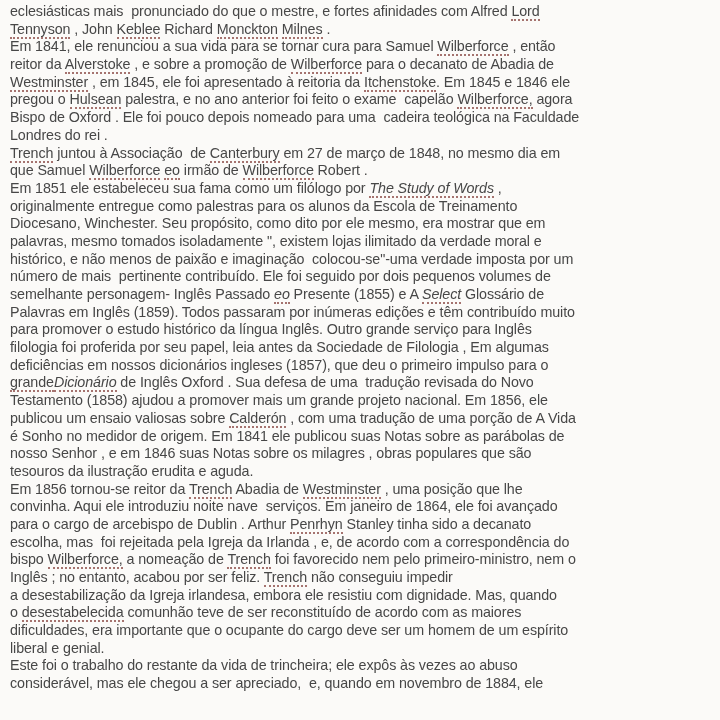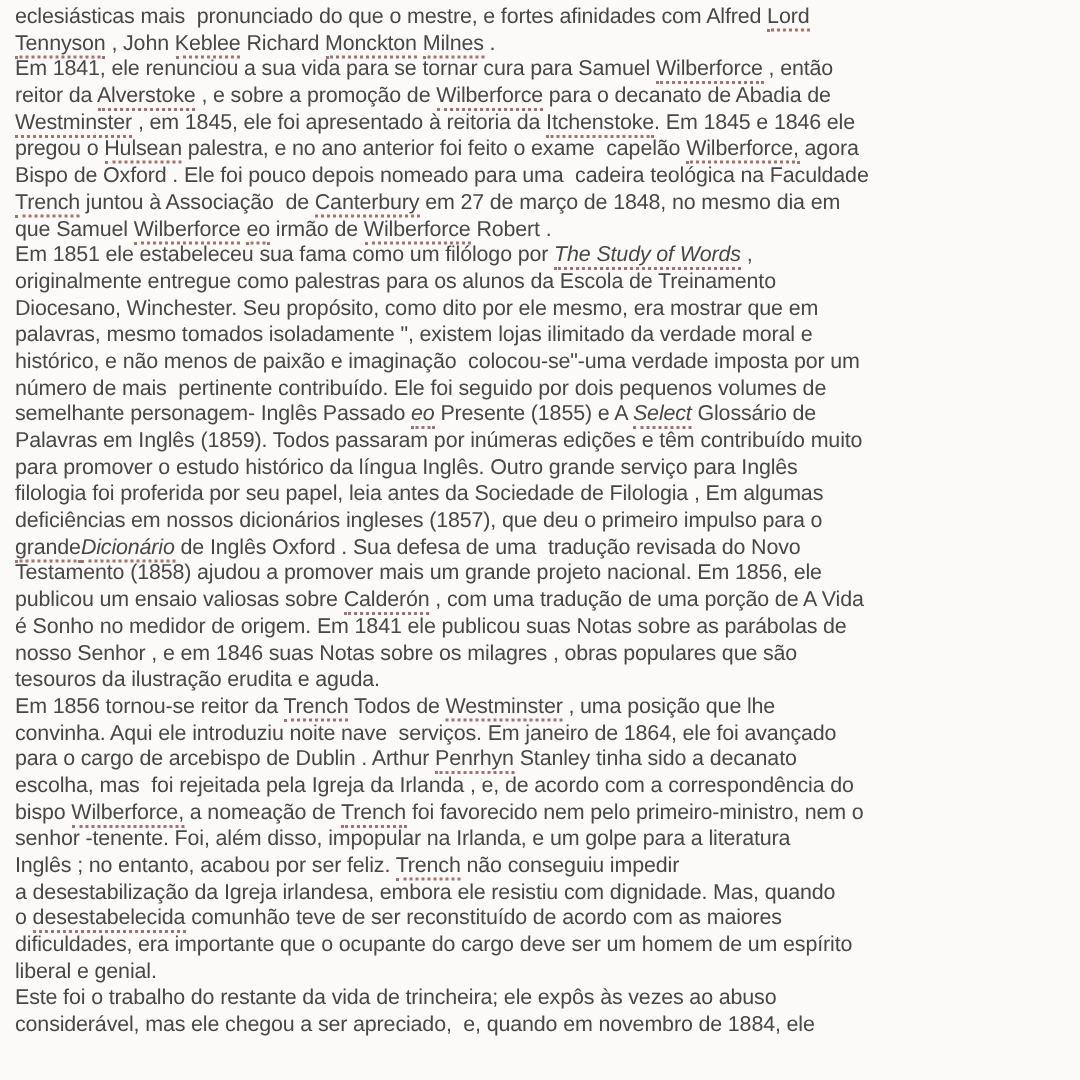--- a/index.html
+++ b/index.html
@@ -36,45 +36,45 @@
 <body>
 
 <div class="document" id="doc">
     <div class="line"><span class="p">eclesiásticas mais  pronunciado do que o mestre, e fortes afinidades com Alfred </span><span class="u">Lord</span></div>
     <div class="line"><span class="u">Tennyson</span><span class="p"> , John </span><span class="u">Keblee</span><span class="p"> Richard </span><span class="u">Monckton</span><span class="p"> </span><span class="u">Milnes</span><span class="p"> .</span></div>
     <div class="line"><span class="p">Em 1841, ele renunciou a sua vida para se tornar cura para Samuel </span><span class="u">Wilberforce</span><span class="p"> , então</span></div>
     <div class="line"><span class="p">reitor da </span><span class="u">Alverstoke</span><span class="p"> , e sobre a promoção de </span><span class="u">Wilberforce</span><span class="p"> para o decanato de Abadia de</span></div>
     <div class="line"><span class="u">Westminster</span><span class="p"> , em 1845, ele foi apresentado à reitoria da </span><span class="u">Itchenstoke</span><span class="p">. Em 1845 e 1846 ele</span></div>
     <div class="line"><span class="p">pregou o </span><span class="u">Hulsean</span><span class="p"> palestra, e no ano anterior foi feito o exame  capelão </span><span class="u">Wilberforce,</span><span class="p"> agora</span></div>
     <div class="line"><span class="p">Bispo de Oxford . Ele foi pouco depois nomeado para uma  cadeira teológica na Faculdade</span></div>
+    <div class="line"><span class="p">Londres do rei .</span></div>
     <div class="line"><span class="u">Trench</span><span class="p"> juntou à Associação  de </span><span class="u">Canterbury</span><span class="p"> em 27 de março de 1848, no mesmo dia em</span></div>
     <div class="line"><span class="p">que Samuel </span><span class="u">Wilberforce</span><span class="p"> </span><span class="u">eo</span><span class="p"> irmão de </span><span class="u">Wilberforce</span><span class="p"> Robert .</span></div>
     <div class="line"><span class="p">Em 1851 ele estabeleceu sua fama como um filólogo por </span><span class="iu">The Study of Words</span><span class="p"> ,</span></div>
     <div class="line"><span class="p">originalmente entregue como palestras para os alunos da Escola de Treinamento</span></div>
     <div class="line"><span class="p">Diocesano, Winchester. Seu propósito, como dito por ele mesmo, era mostrar que em</span></div>
     <div class="line"><span class="p">palavras, mesmo tomados isoladamente ", existem lojas ilimitado da verdade moral e</span></div>
     <div class="line"><span class="p">histórico, e não menos de paixão e imaginação  colocou-se"-uma verdade imposta por um</span></div>
     <div class="line"><span class="p">número de mais  pertinente contribuído. Ele foi seguido por dois pequenos volumes de</span></div>
     <div class="line"><span class="p">semelhante personagem- </span><span class="i">Inglês Passado </span><span class="iu">eo</span><span class="i"> Presente</span><span class="p"> (1855) e </span><span class="i">A </span><span class="iu">Select</span><span class="i"> Glossário de</span></div>
     <div class="line"><span class="i">Palavras em Inglês</span><span class="p"> (1859). Todos passaram por inúmeras edições e têm contribuído muito</span></div>
     <div class="line"><span class="p">para promover o estudo histórico da língua Inglês. Outro grande serviço para Inglês</span></div>
     <div class="line"><span class="p">filologia foi proferida por seu papel, leia antes da Sociedade de Filologia , </span><span class="i">Em algumas</span></div>
     <div class="line"><span class="i">deficiências em nossos dicionários ingleses</span><span class="p"> (1857), que deu o primeiro impulso para o</span></div>
     <div class="line"><span class="u">grande</span><span class="iu">Dicionário</span><span class="i"> de Inglês Oxford</span><span class="p"> . Sua defesa de uma  tradução revisada do Novo</span></div>
     <div class="line"><span class="p">Testamento (1858) ajudou a promover mais um grande projeto nacional. Em 1856, ele</span></div>
     <div class="line"><span class="p">publicou um ensaio valiosas sobre </span><span class="u">Calderón</span><span class="p"> , com uma tradução de uma porção de </span><span class="i">A Vida</span></div>
     <div class="line"><span class="i">é Sonho</span><span class="p"> no medidor de origem. Em 1841 ele publicou suas </span><span class="i">Notas sobre as parábolas de</span></div>
     <div class="line"><span class="i">nosso Senhor</span><span class="p"> , e em 1846 suas </span><span class="i">Notas sobre os milagres</span><span class="p"> , obras populares que são</span></div>
     <div class="line"><span class="p">tesouros da ilustração erudita e aguda.</span></div>
-    <div class="line"><span class="p">Em 1856 tornou-se reitor da </span><span class="u">Trench</span><span class="p"> Todos de </span><span class="u">Westminster</span><span class="p"> , uma posição que lhe</span></div>
+    <div class="line"><span class="p">Em 1856 tornou-se reitor da </span><span class="u">Trench</span><span class="p"> Abadia de </span><span class="u">Westminster</span><span class="p"> , uma posição que lhe</span></div>
     <div class="line"><span class="p">convinha. Aqui ele introduziu noite nave  serviços. Em janeiro de 1864, ele foi avançado</span></div>
     <div class="line"><span class="p">para o cargo de arcebispo de Dublin . Arthur </span><span class="u">Penrhyn</span><span class="p"> Stanley tinha sido a decanato</span></div>
     <div class="line"><span class="p">escolha, mas  foi rejeitada pela Igreja da Irlanda , e, de acordo com a correspondência do</span></div>
     <div class="line"><span class="p">bispo </span><span class="u">Wilberforce,</span><span class="p"> a nomeação de </span><span class="u">Trench</span><span class="p"> foi favorecido nem pelo primeiro-ministro, nem o</span></div>
-    <div class="line"><span class="p">senhor -tenente. Foi, além disso, impopular na Irlanda, e um golpe para a literatura</span></div>
     <div class="line"><span class="p">Inglês ; no entanto, acabou por ser feliz. </span><span class="u">Trench</span><span class="p"> não conseguiu impedir</span></div>
     <div class="line"><span class="p">a desestabilização da Igreja irlandesa, embora ele resistiu com dignidade. Mas, quando</span></div>
     <div class="line"><span class="p">o </span><span class="u">desestabelecida</span><span class="p"> comunhão teve de ser reconstituído de acordo com as maiores</span></div>
     <div class="line"><span class="p">dificuldades, era importante que o ocupante do cargo deve ser um homem de um espírito</span></div>
     <div class="line"><span class="p">liberal e genial.</span></div>
     <div class="line"><span class="p">Este foi o trabalho do restante da vida de trincheira; ele expôs às vezes ao abuso</span></div>
     <div class="line"><span class="p">considerável, mas ele chegou a ser apreciado,  e, quando em novembro de 1884, ele</span></div>
   </div>
 
 </body></html>

